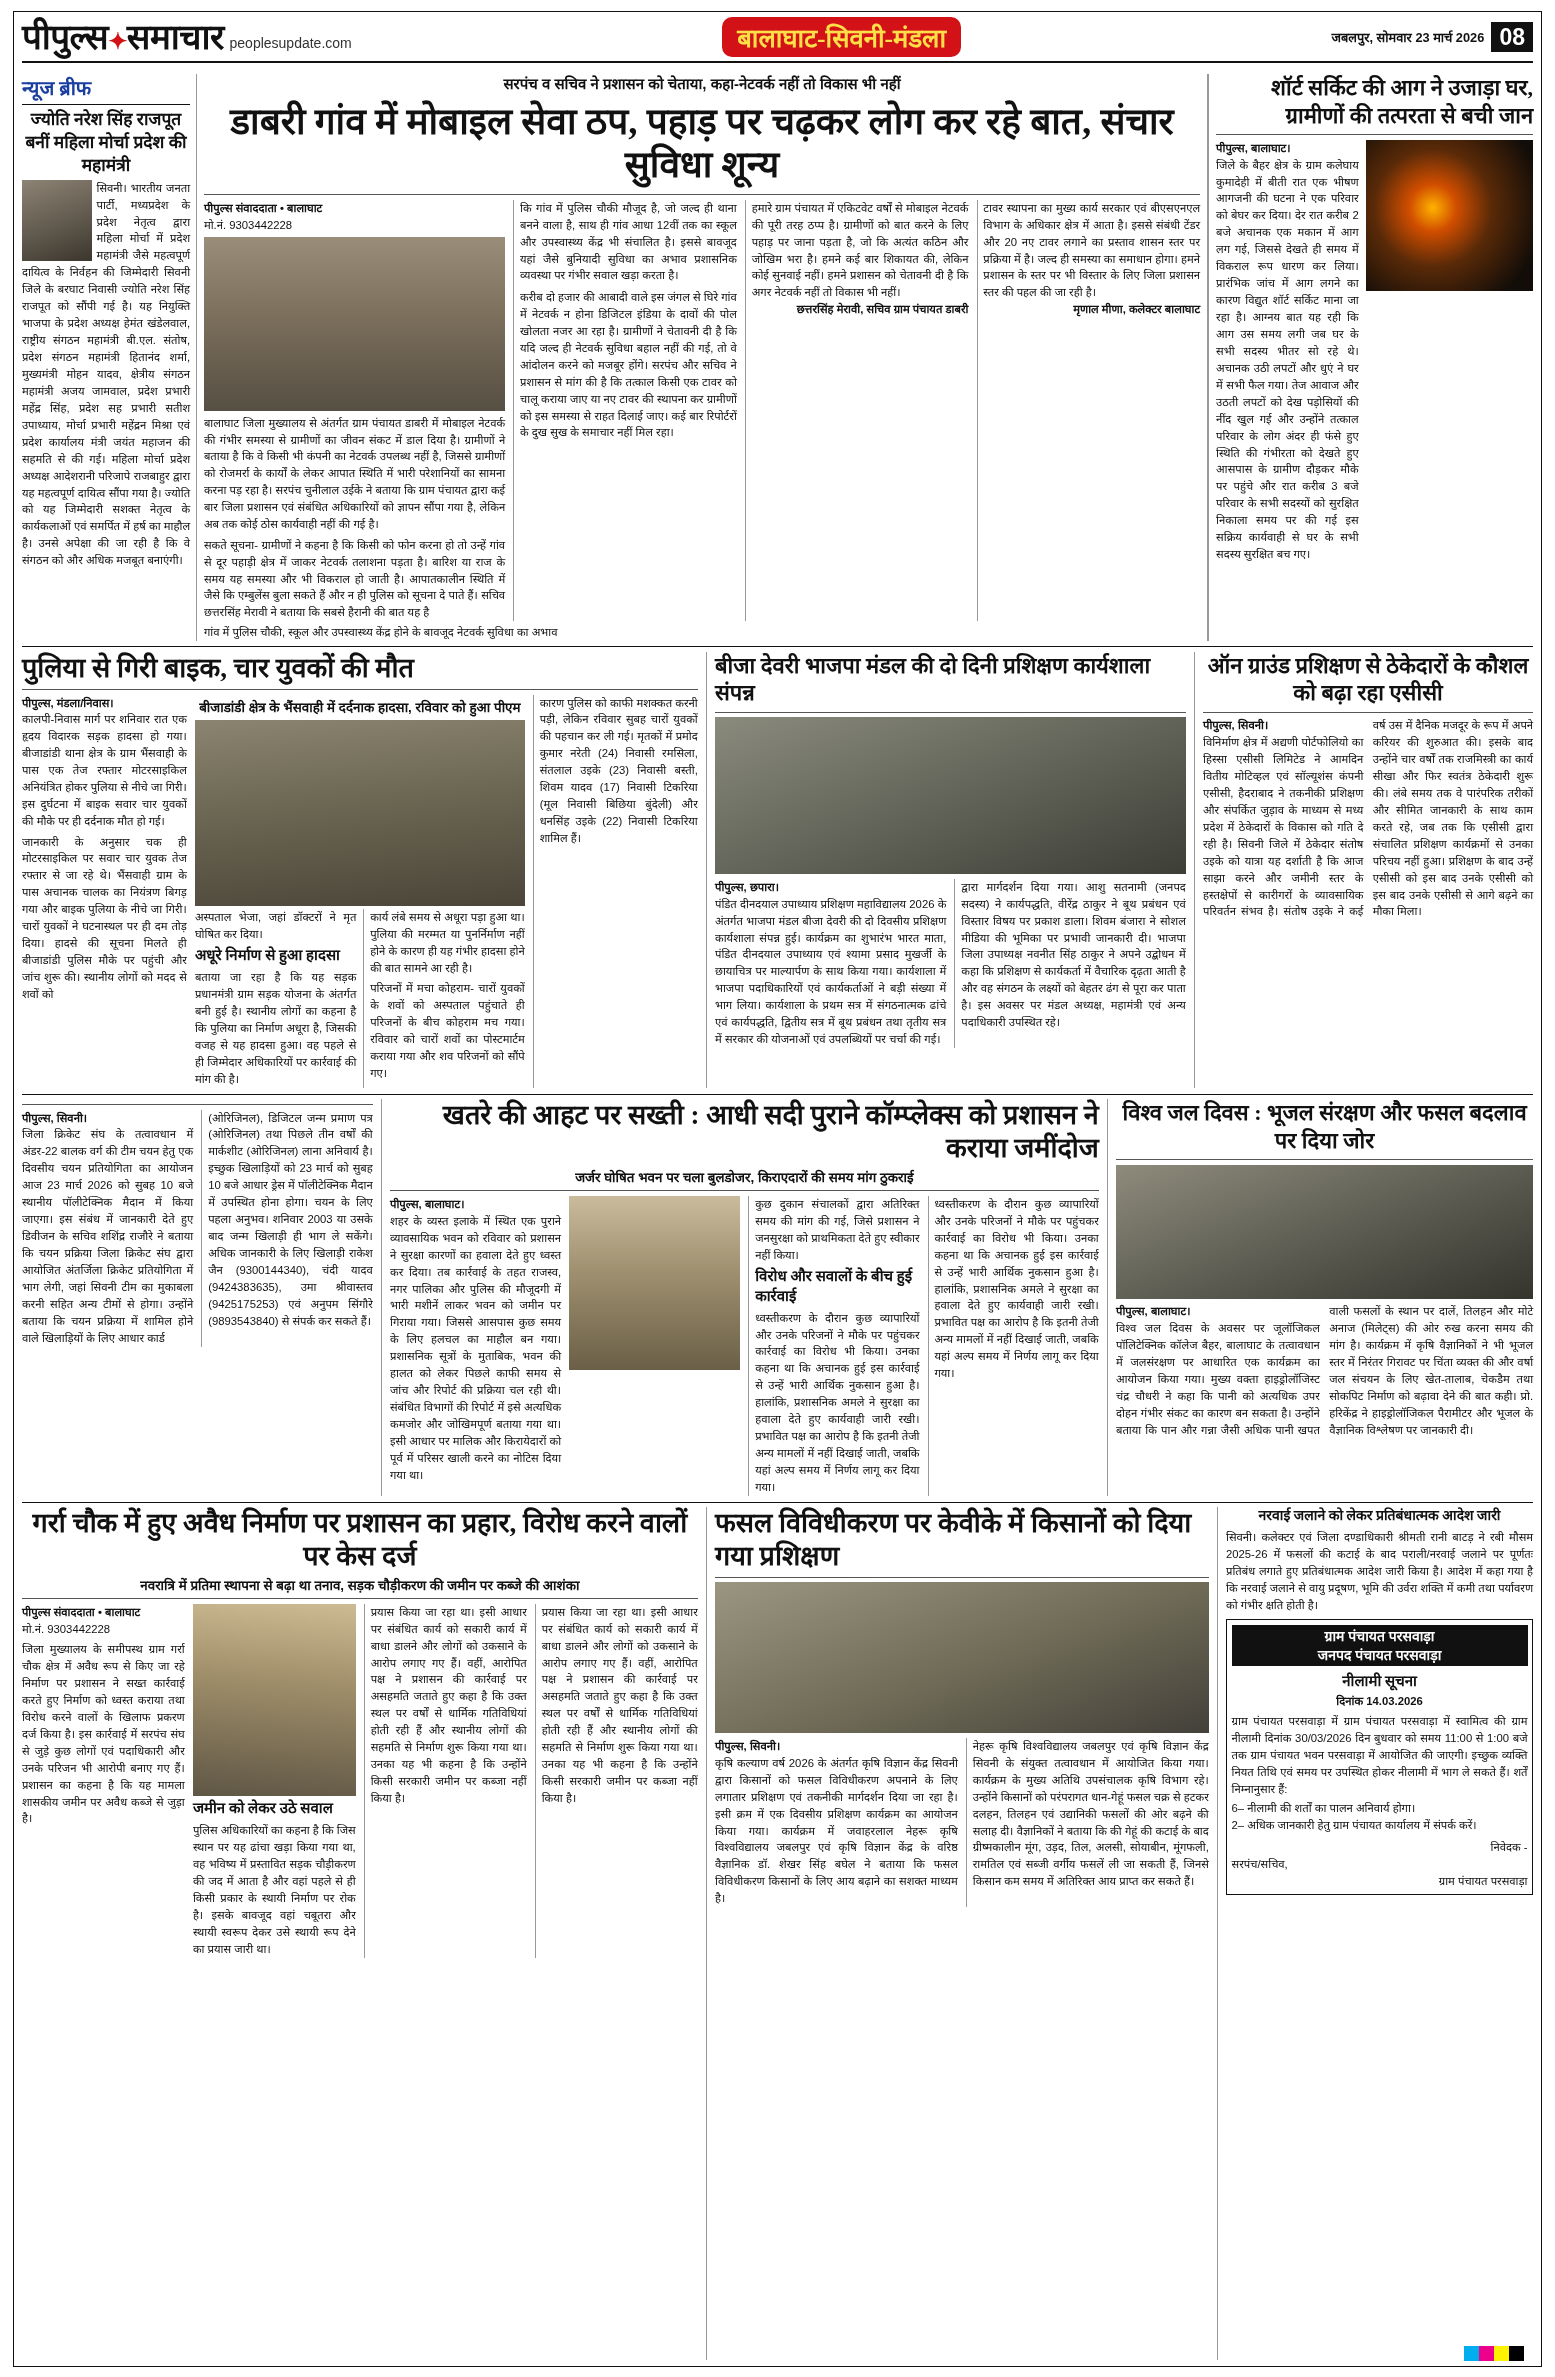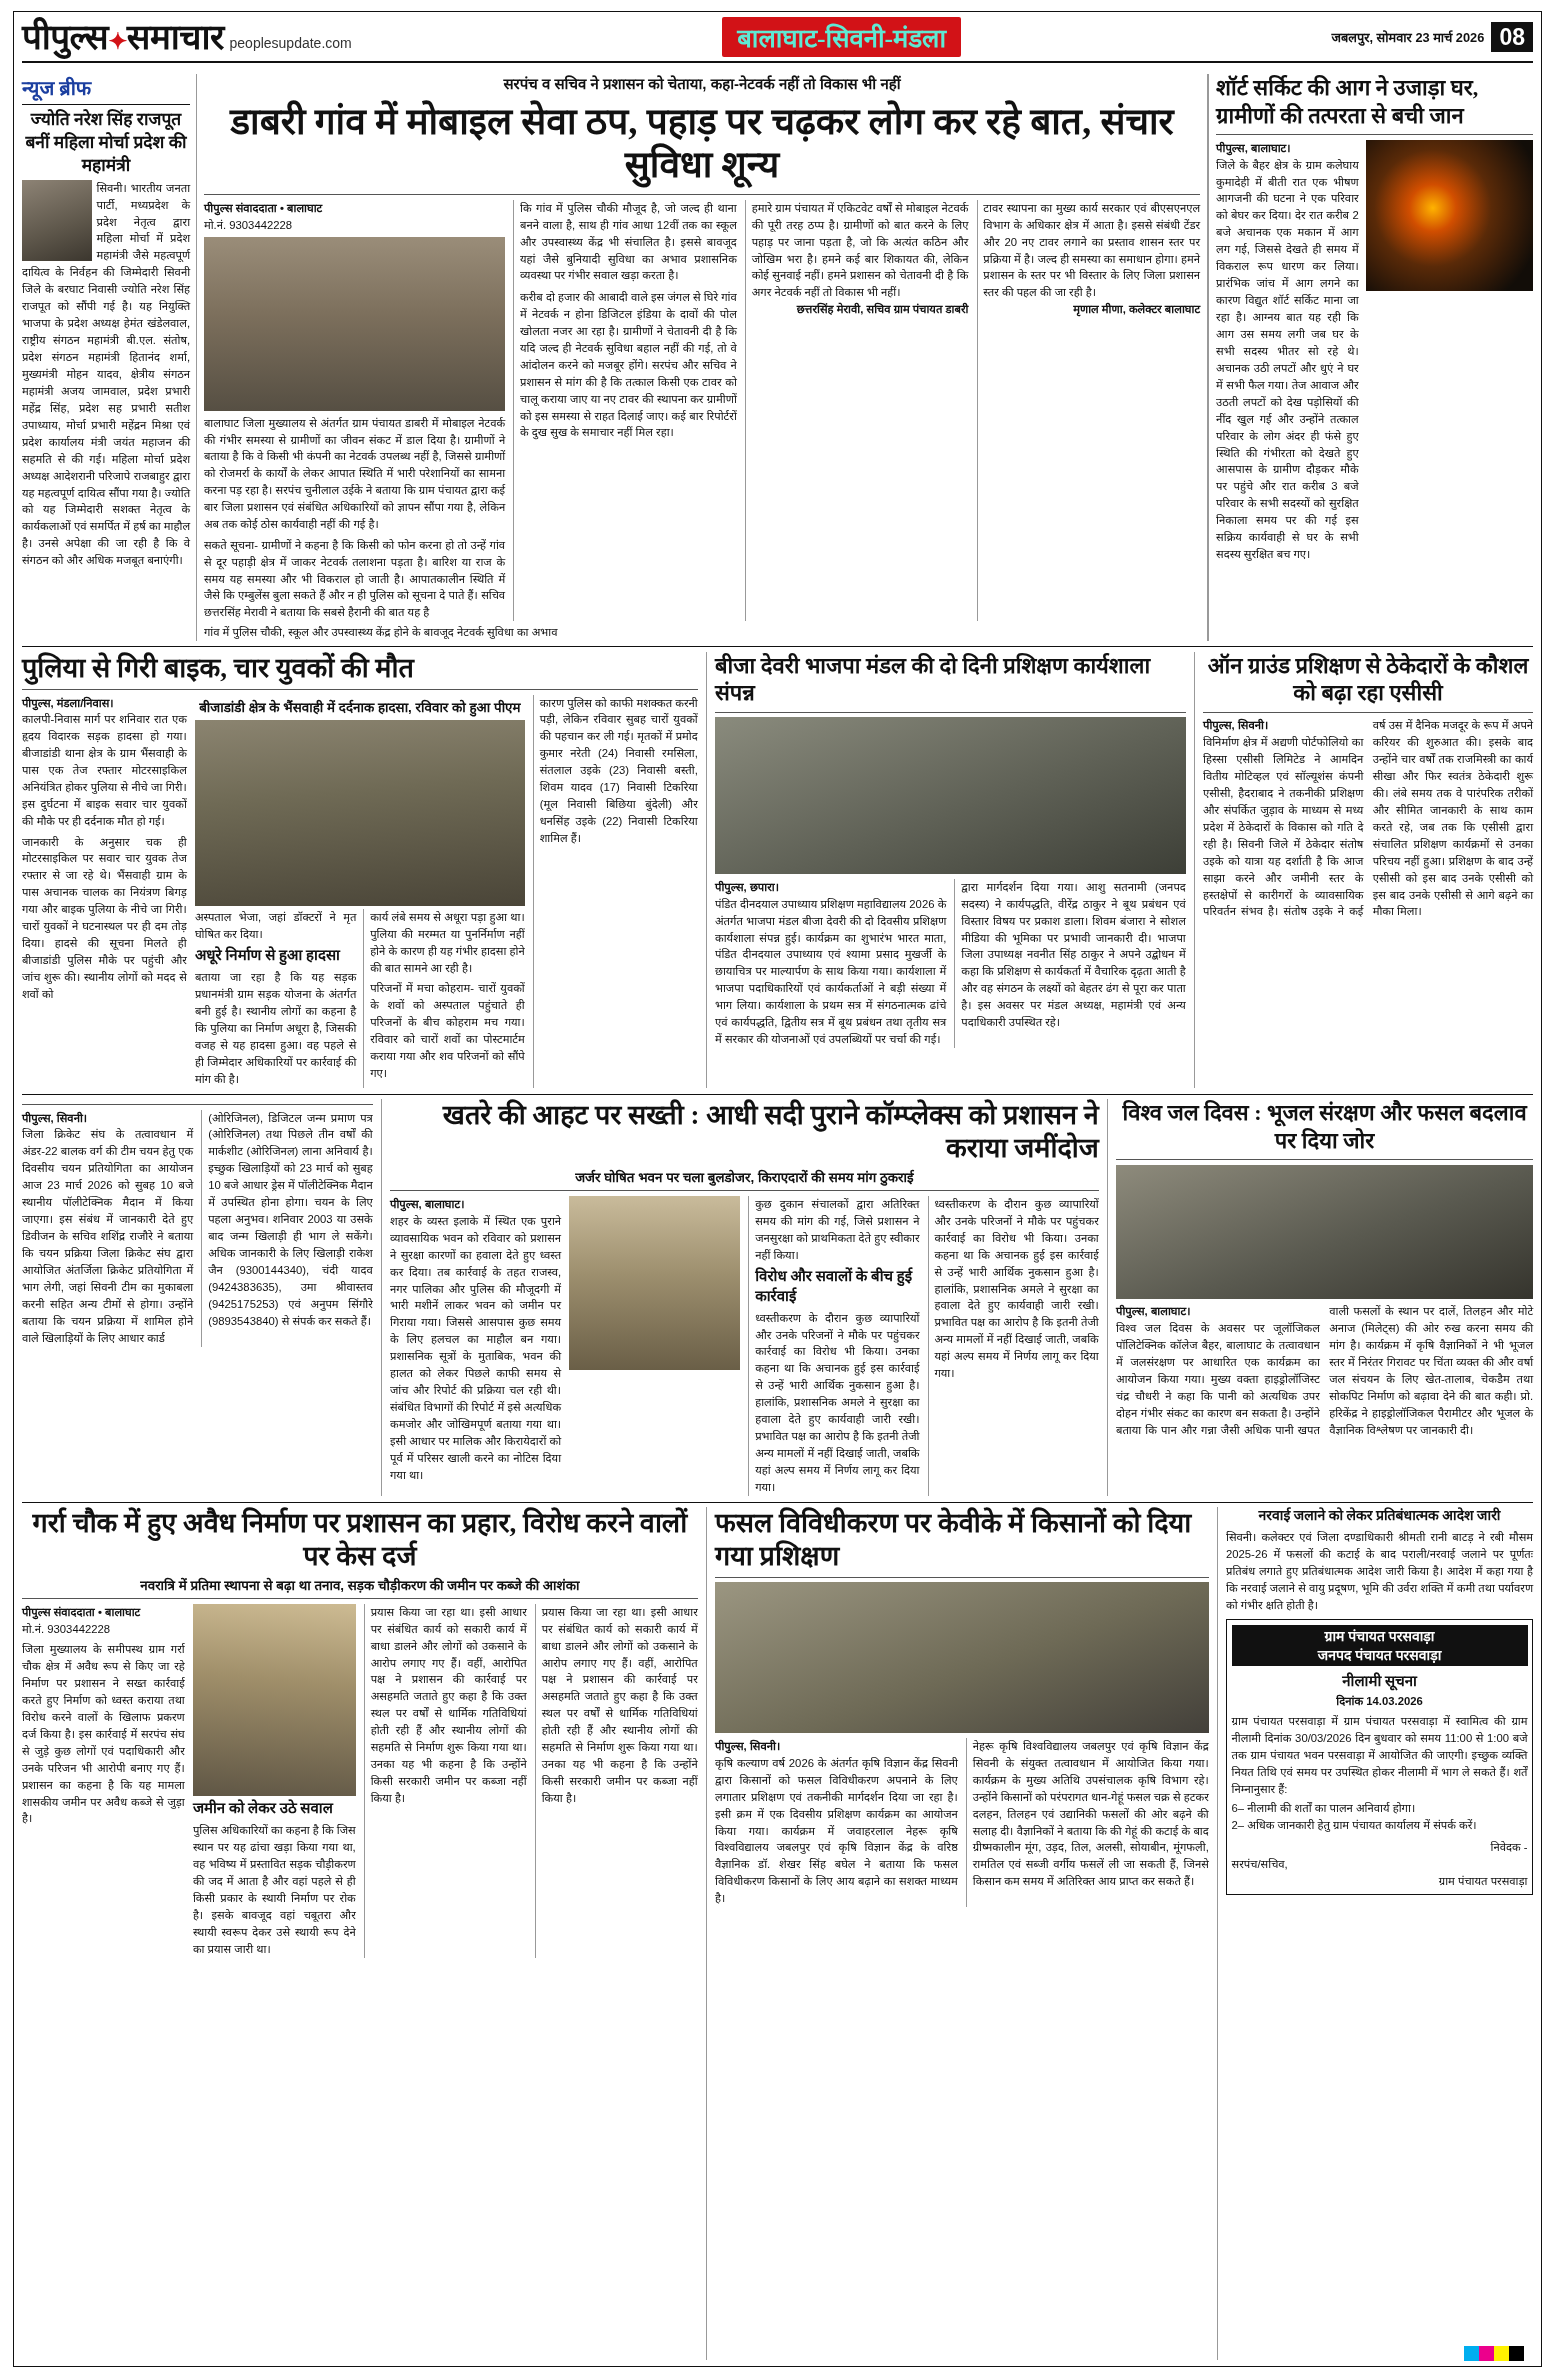--- a/index.html
+++ b/index.html
@@ -24,23 +24,23 @@
     border-bottom:2.3px solid #111; padding-bottom:4.6px; margin-bottom:11px;
   }
   .logo-wrap { display:flex; align-items:flex-end; gap:5.8px; }
   .logo-main {
     font-family:"Liberation Serif", serif;
     font-size:35px; font-weight:bold; letter-spacing:-0.6px; line-height:1;
   }
   .logo-star { color:#d21217; font-size:23px; }
   .logo-url { font-size:14px; color:#333; padding-bottom:3.5px; }
   .edition-band {
-    background:#d21217; color:#5eead4; font-weight:bold;
+    background:#d21217; color:#fde047; font-weight:bold;
     font-size:25.6px; padding:2.3px 15px; font-family:"Liberation Serif", serif;
-    border-radius:2px;
+    border-radius:10px;
   }
   .mast-right { display:flex; align-items:center; gap:7px; }
   .mast-date { font-size:12.8px; font-weight:bold; }
   .page-num {
     background:#111; color:#fff; font-size:23px; font-weight:bold;
     padding:1.2px 8.1px;
   }
   
   .hl { font-family:"Liberation Serif", serif; font-weight:bold; }
   .kicker { font-size:15px; font-weight:bold; text-align:center; line-height:1.3; }
@@ -144,21 +144,21 @@
         </div>
         <div style="width:23%;" class="vline">
           <div class="body" style="padding-left:5.8px;">टावर स्थापना का मुख्य कार्य सरकार एवं बीएसएनएल विभाग के अधिकार क्षेत्र में आता है। इससे संबंधी टेंडर और 20 नए टावर लगाने का प्रस्ताव शासन स्तर पर प्रक्रिया में है। जल्द ही समस्या का समाधान होगा। हमने प्रशासन के स्तर पर भी विस्तार के लिए जिला प्रशासन स्तर की पहल की जा रही है।</div>
           <div class="body byline" style="padding-left:5.8px;text-align:right;">मृणाल मीणा, कलेक्टर बालाघाट</div>
         </div>
       </div>
       <div class="body" style="margin-top:2.3px;">गांव में पुलिस चौकी, स्कूल और उपस्वास्थ्य केंद्र होने के बावजूद नेटवर्क सुविधा का अभाव</div>
     </div>
 
     <div class="sec-right">
-      <div class="hl headline-m" style="text-align:left;">शॉर्ट सर्किट की आग ने उजाड़ा घर, ग्रामीणों की तत्परता से बची जान</div>
+      <div class="hl headline-m" style="text-align:right;">शॉर्ट सर्किट की आग ने उजाड़ा घर, ग्रामीणों की तत्परता से बची जान</div>
       <div class="rule-thin"></div>
       <div class="row" style="gap:7px;">
         <div style="width:46%;">
           <div class="body byline">पीपुल्स, बालाघाट।</div>
           <div class="body">जिले के बैहर क्षेत्र के ग्राम कलेघाय कुमादेही में बीती रात एक भीषण आगजनी की घटना ने एक परिवार को बेघर कर दिया। देर रात करीब 2 बजे अचानक एक मकान में आग लग गई, जिससे देखते ही समय में विकराल रूप धारण कर लिया। प्रारंभिक जांच में आग लगने का कारण विद्युत शॉर्ट सर्किट माना जा रहा है। आग्नय बात यह रही कि आग उस समय लगी जब घर के सभी सदस्य भीतर सो रहे थे। अचानक उठी लपटों और धुएं ने घर में सभी फैल गया। तेज आवाज और उठती लपटों को देख पड़ोसियों की नींद खुल गई और उन्होंने तत्काल परिवार के लोग अंदर ही फंसे हुए स्थिति की गंभीरता को देखते हुए आसपास के ग्रामीण दौड़कर मौके पर पहुंचे और रात करीब 3 बजे परिवार के सभी सदस्यों को सुरक्षित निकाला समय पर की गई इस सक्रिय कार्यवाही से घर के सभी सदस्य सुरक्षित बच गए।</div>
         </div>
         <div style="width:54%;">
           <div class="imgbox photo photo-fire" style="height:151px;">
             <div class="stripe" style="background:radial-gradient(circle at 40% 45%, #ffb300 0%, #d14e00 18%, #5a2a08 45%, #120d08 85%);"></div>
           </div>

